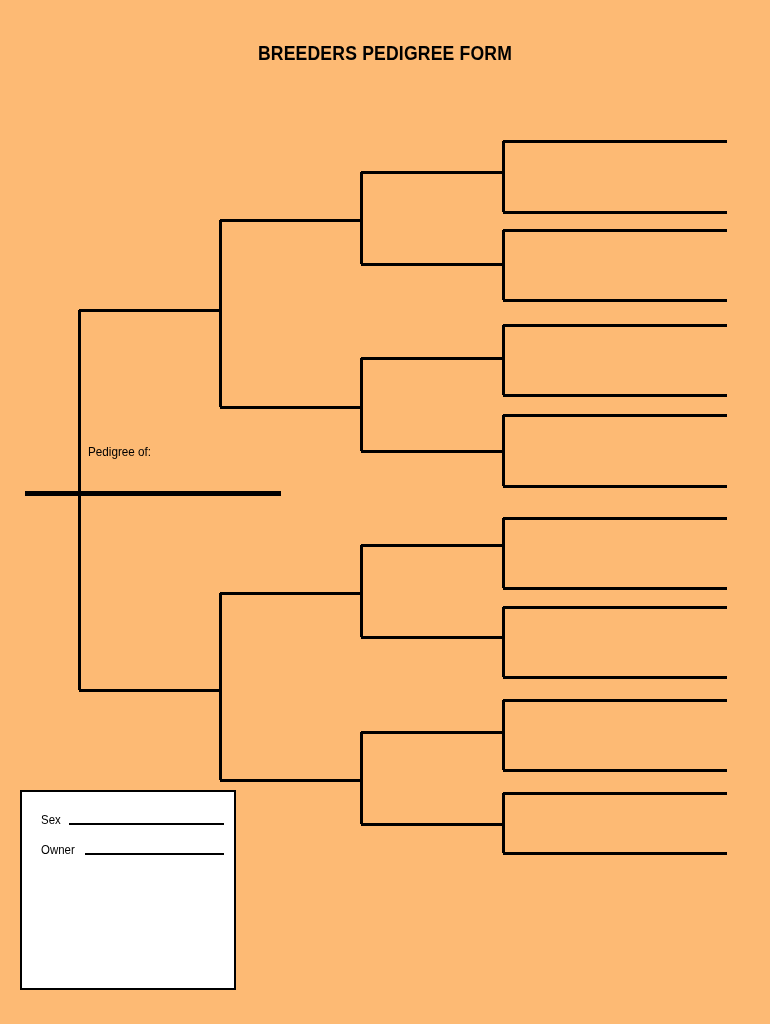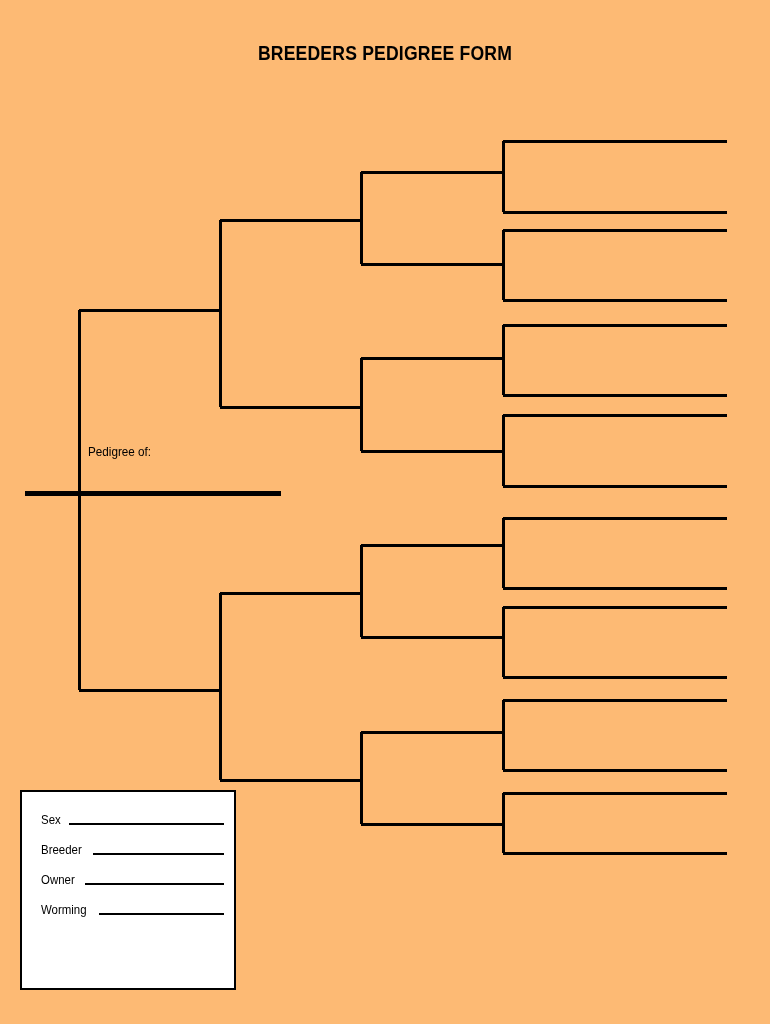--- a/index.html
+++ b/index.html
@@ -161,27 +161,19 @@
 
   <div id="pedigree-of-label">Pedigree of:</div>
 
   <div id="info-box">
     <div id="info-fields">
         <div class="info-row">
           <span class="info-label">Sex</span>
           <span class="info-line"></span>
         </div>
         <div class="info-row">
-          <span class="info-label">Breeder</span>
-          <span class="info-line"></span>
-        </div>
-        <div class="info-row">
           <span class="info-label">Owner</span>
-          <span class="info-line"></span>
-        </div>
-        <div class="info-row">
-          <span class="info-label">Worming</span>
           <span class="info-line"></span>
         </div>
       </div>
   </div>
 
 </div>
 
 </body></html>

